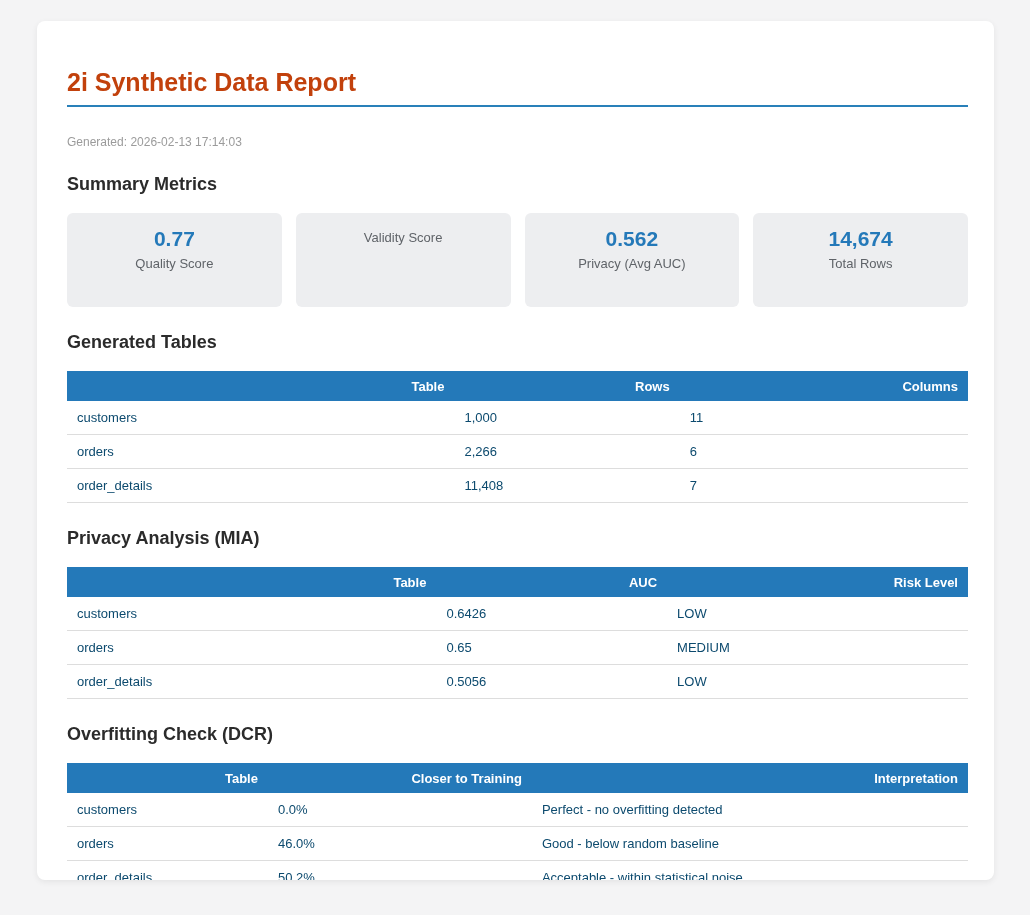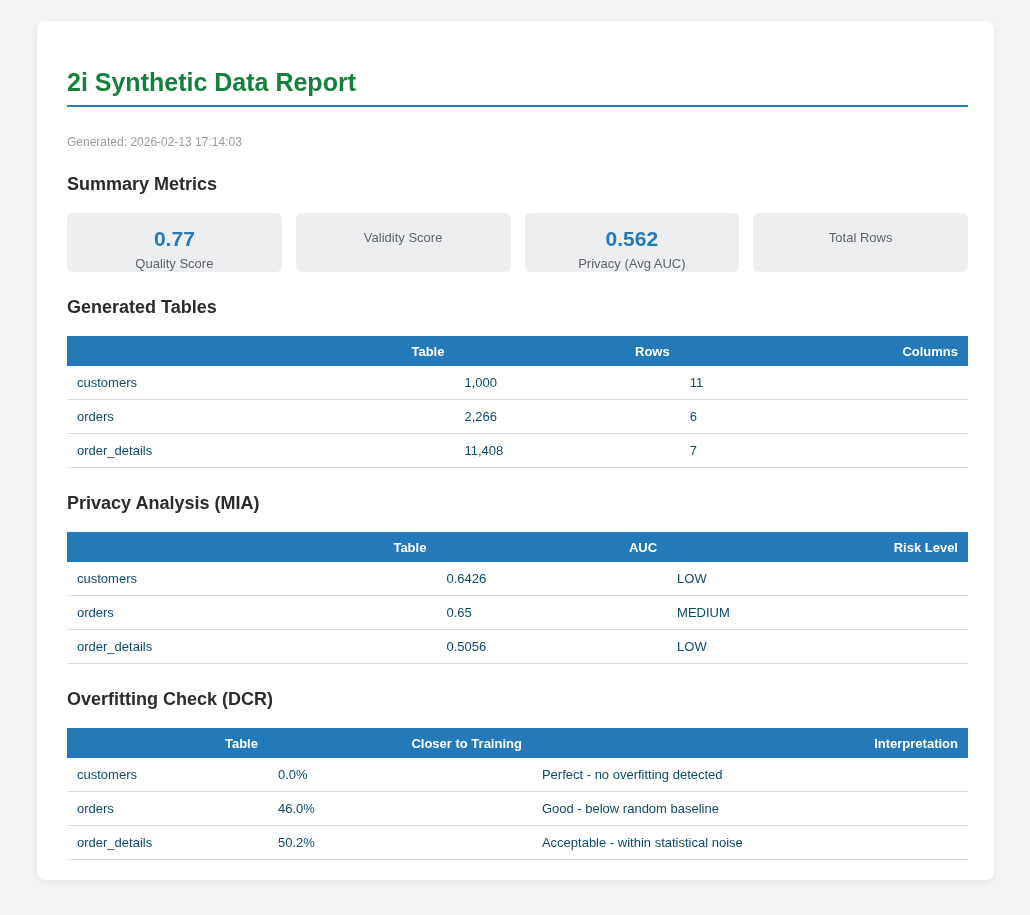--- a/index.html
+++ b/index.html
@@ -22,21 +22,21 @@
     border-radius: 8px;
     box-shadow: 0 2px 6px rgba(0,0,0,0.07);
     padding: 20px 26px 40px 30px;
     overflow: hidden;
   }
   h1.report-title {
     margin: 27px 0 0 0;
     padding: 0 0 8px 0;
     font-size: 25px;
     font-weight: bold;
-    color: #15803d;
+    color: #c2410c;
     border-bottom: 2px solid #2980b9;
   }
   .meta-line {
     margin-top: 28px;
     font-size: 12px;
     color: #9b9b9b;
   }
   h2.section-heading {
     margin: 25px 0 0 0;
     font-size: 18px;
@@ -48,21 +48,21 @@
     display: flex;
     gap: 14px;
     margin-top: 18px;
   }
   .metric-card {
     flex: 1;
     background: #edeef0;
     border-radius: 6px;
     padding: 13px 10px 14px 10px;
     text-align: center;
-    height: 59px;
+    height: 94px;
   }
   .metric-value {
     font-size: 21px;
     font-weight: bold;
     color: #2479b9;
     line-height: 26px;
   }
   .metric-label {
     margin-top: 3px;
     font-size: 13px;
@@ -124,20 +124,21 @@
       <div class="metric-label">Quality Score</div>
     </div>
     <div class="metric-card">
       <div class="metric-label">Validity Score</div>
     </div>
     <div class="metric-card">
       <div class="metric-value">0.562</div>
       <div class="metric-label">Privacy (Avg AUC)</div>
     </div>
     <div class="metric-card">
+      <div class="metric-value">14,674</div>
       <div class="metric-label">Total Rows</div>
     </div>
   </div>
 
   <h2 class="section-heading">Generated Tables</h2>
 
   <table class="report-table tbl-generated">
     <colgroup>
         <col class="c1">
         <col class="c2">

